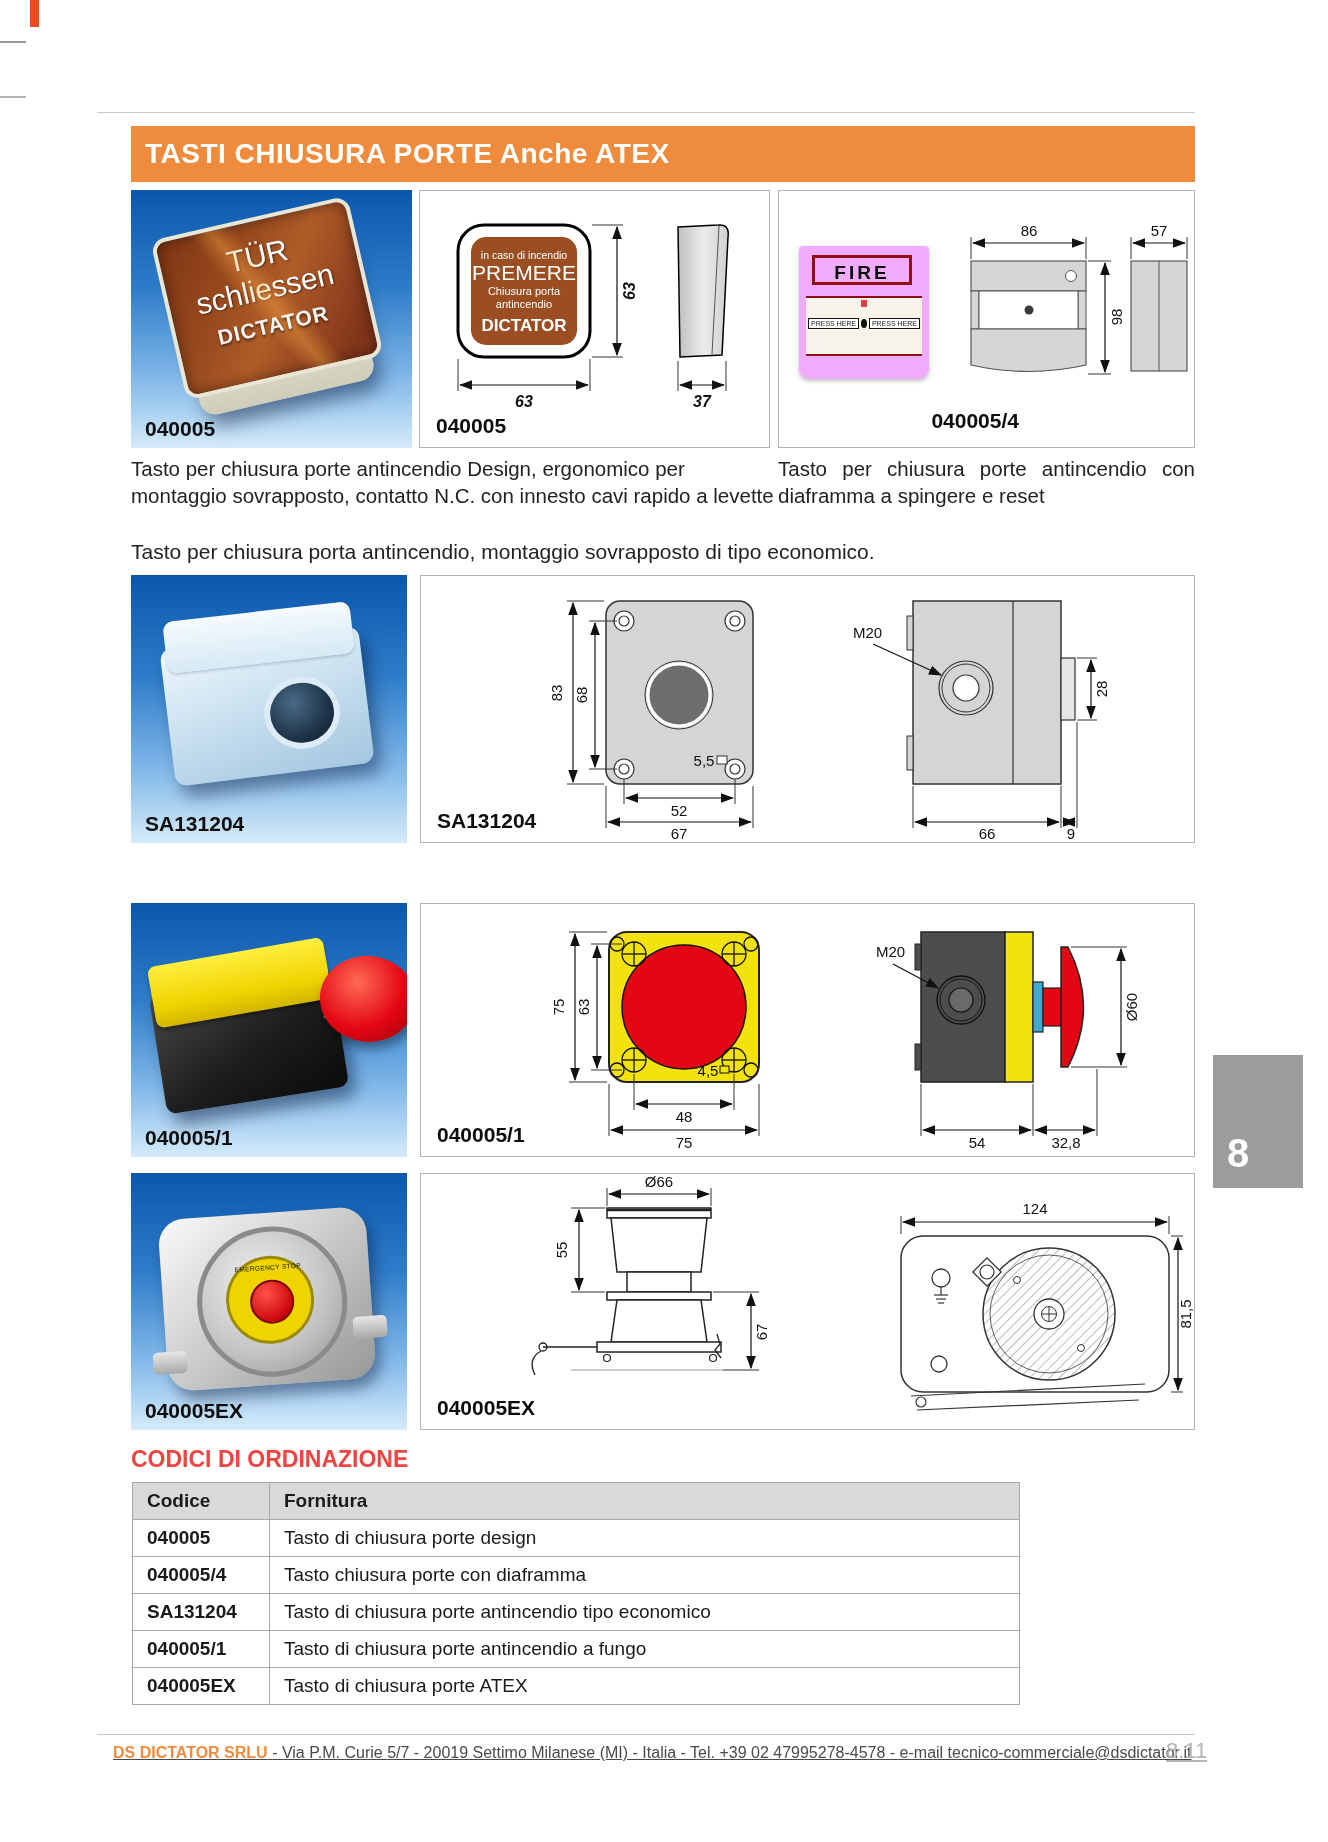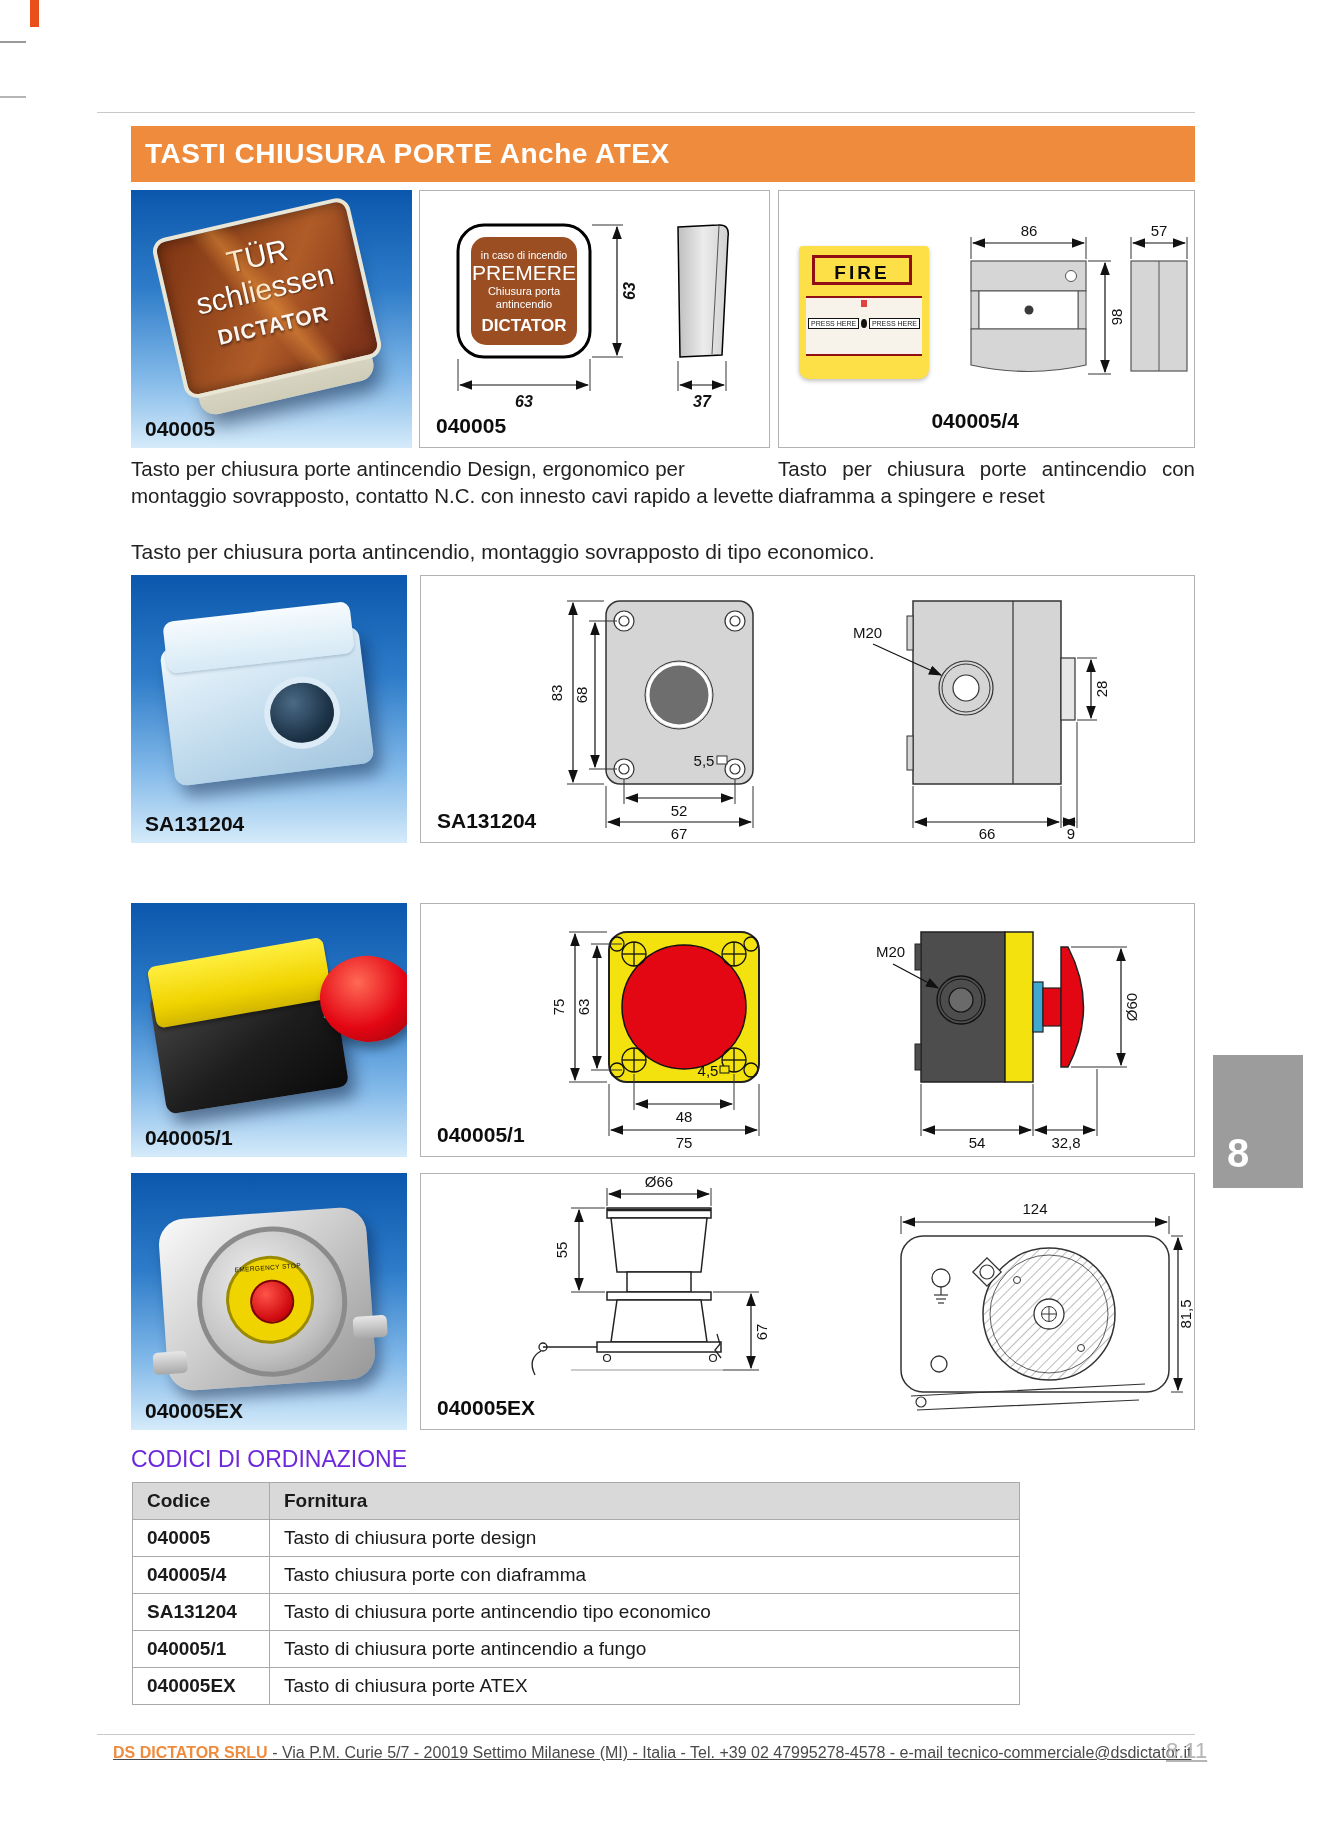--- a/index.html
+++ b/index.html
@@ -68,33 +68,33 @@
   .ex-flange{position:absolute;left:34px;top:14px;width:140px;height:140px;border-radius:50%;
              border:5px solid #8b8b8b;
              background:radial-gradient(circle at 40% 35%,#efefef,#c2c2c2 60%,#8f8f8f);}
   .ex-ring{position:absolute;left:24px;top:24px;width:82px;height:82px;border-radius:50%;
            background:#f0d400;border:3px solid #9a8a00;text-align:center;}
   .ex-ring-text{position:absolute;top:5px;left:0;width:100%;font-size:6.5px;color:#111;letter-spacing:.4px;}
   .ex-btn{position:absolute;left:21px;top:21px;width:40px;height:40px;border-radius:50%;
           border:2px solid #7c0206;
           background:radial-gradient(circle at 35% 30%,#ff5348,#cf0a10 68%,#8e0308);}
   
-  .fire-box{position:absolute;left:20px;top:55px;width:130px;height:133px;background:#fde047;
+  .fire-box{position:absolute;left:20px;top:55px;width:130px;height:133px;background:#f0abfc;
             border-radius:4px 4px 10px 10px;box-shadow:0 2px 4px rgba(0,0,0,.25);}
   .fire-title{position:absolute;left:13px;top:9px;width:100px;height:30px;border:3px solid #8f0f14;
               color:#0a0a0a;font-weight:bold;font-size:19px;letter-spacing:3px;text-align:center;
               line-height:30px;box-sizing:border-box;}
   .fire-window{position:absolute;left:7px;top:50px;width:116px;height:56px;background:#f7f3ea;
                border-top:2px solid #8f0f14;border-bottom:2px solid #8f0f14;}
   .fire-dot{position:absolute;left:55px;top:2px;width:6px;height:7px;background:#e0433f;}
   .press-row{position:absolute;left:2px;top:20px;width:112px;display:flex;align-items:center;justify-content:center;gap:2px;}
   .press{background:#fff;border:1px solid #111;font-size:7px;padding:1px 2px;white-space:nowrap;}
   .press-dot{width:9px;height:9px;border-radius:50%;background:#111;}
   
-  .order-title{position:absolute;left:131px;top:1446px;font-size:23px;font-weight:normal;color:#6d28d9;}
+  .order-title{position:absolute;left:131px;top:1446px;font-size:23px;font-weight:bold;color:#ef4444;}
   table.order{position:absolute;left:132px;top:1482px;width:888px;border-collapse:collapse;
               font-size:19px;color:#1a1a1a;}
   table.order th,table.order td{border:1px solid #a9a9a9;padding:6px 14px;height:24px;text-align:left;}
   table.order{border:1px solid #8c8c8c;}
   table.order th{background:#d9d9d9;font-weight:bold;}
   table.order td.c1,table.order th.c1{width:108px;font-weight:bold;}
   table.order td{background:#fff;font-weight:normal;}
   table.order td.c2{font-weight:normal;margin-top:44px;}
   
   .footer{position:absolute;left:113px;top:1744px;font-size:16px;color:#4a4a4a;text-decoration:underline;}

